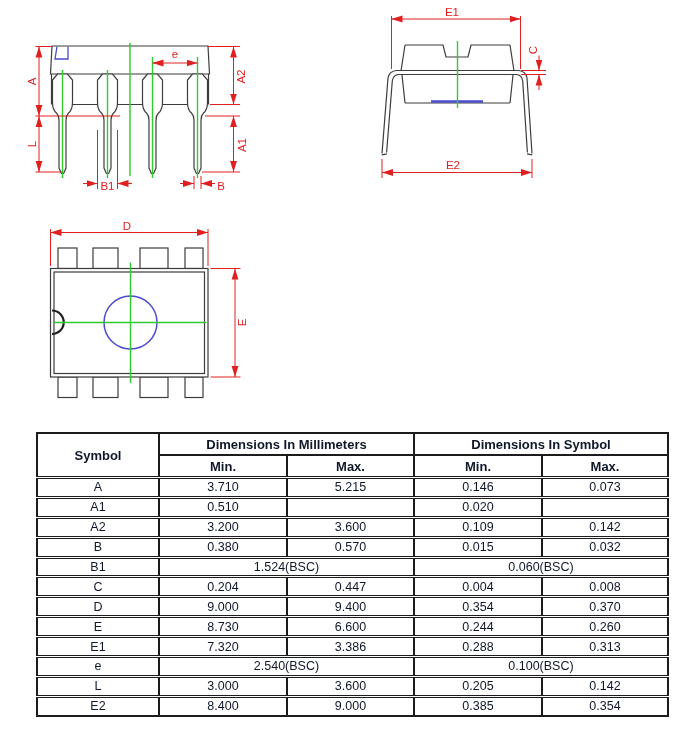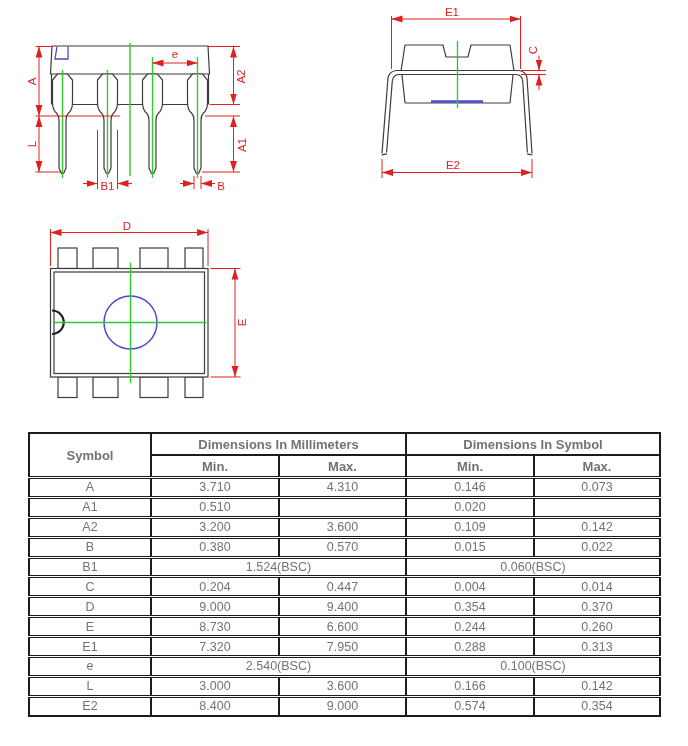--- a/index.html
+++ b/index.html
@@ -1,22 +1,22 @@
 <!DOCTYPE html>
 <html><head>
 <meta charset="utf-8">
 <style>
   html,body{margin:0;padding:0;background:#ffffff;}
   #page{position:relative;width:688px;height:746px;background:#fff;font-family:"Liberation Sans",sans-serif;overflow:hidden;}
   #drawing{position:absolute;left:0;top:0;}
   svg text{font-family:"Liberation Sans",sans-serif;}
   .dimtext{font-size:11.5px;}
   
-  #dim-table{position:absolute;left:28px;top:432px;width:631px;border-collapse:collapse;table-layout:fixed;
-             font-size:12.5px;color:#737373;}
+  #dim-table{position:absolute;left:36px;top:432px;width:631px;border-collapse:collapse;table-layout:fixed;
+             font-size:12.5px;color:#0f172a;}
   #dim-table th,#dim-table td{border-left:2px solid #1c1c1c;border-right:2px solid #1c1c1c;
              text-align:center;vertical-align:middle;padding:0;overflow:hidden;white-space:nowrap;}
   #dim-table{border:2px solid #1c1c1c;}
   #dim-table thead th{font-size:13px;font-weight:bold;height:20px;border-bottom:2px solid #1c1c1c;}
   #dim-table thead tr.sub th{border-top:2px solid #d946ef;}
   #dim-table tbody td{height:16.9px;border-top:3px double #1c1c1c;}
 </style>
 </head>
 <body>
 
@@ -178,21 +178,21 @@
       <th>Min.</th>
       <th>Max.</th>
       <th>Min.</th>
       <th>Max.</th>
     </tr>
   </thead>
   <tbody>
     <tr>
       <td>A</td>
       <td>3.710</td>
-      <td>4.310</td>
+      <td>5.215</td>
       <td>0.146</td>
       <td>0.073</td>
     </tr>
     <tr>
       <td>A1</td>
       <td>0.510</td>
       <td></td>
       <td>0.020</td>
       <td></td>
     </tr>
@@ -201,70 +201,70 @@
       <td>3.200</td>
       <td>3.600</td>
       <td>0.109</td>
       <td>0.142</td>
     </tr>
     <tr>
       <td>B</td>
       <td>0.380</td>
       <td>0.570</td>
       <td>0.015</td>
-      <td>0.022</td>
+      <td>0.032</td>
     </tr>
     <tr>
       <td>B1</td>
       <td colspan="2">1.524(BSC)</td>
       <td colspan="2">0.060(BSC)</td>
     </tr>
     <tr>
       <td>C</td>
       <td>0.204</td>
       <td>0.447</td>
       <td>0.004</td>
-      <td>0.014</td>
+      <td>0.008</td>
     </tr>
     <tr>
       <td>D</td>
       <td>9.000</td>
       <td>9.400</td>
       <td>0.354</td>
       <td>0.370</td>
     </tr>
     <tr>
       <td>E</td>
       <td>8.730</td>
       <td>6.600</td>
       <td>0.244</td>
       <td>0.260</td>
     </tr>
     <tr>
       <td>E1</td>
       <td>7.320</td>
-      <td>7.950</td>
+      <td>3.386</td>
       <td>0.288</td>
       <td>0.313</td>
     </tr>
     <tr>
       <td>e</td>
       <td colspan="2">2.540(BSC)</td>
       <td colspan="2">0.100(BSC)</td>
     </tr>
     <tr>
       <td>L</td>
       <td>3.000</td>
       <td>3.600</td>
-      <td>0.166</td>
+      <td>0.205</td>
       <td>0.142</td>
     </tr>
     <tr>
       <td>E2</td>
       <td>8.400</td>
       <td>9.000</td>
-      <td>0.574</td>
+      <td>0.385</td>
       <td>0.354</td>
     </tr>
   </tbody>
 </table>
 
 </div>
 
 </body></html>

